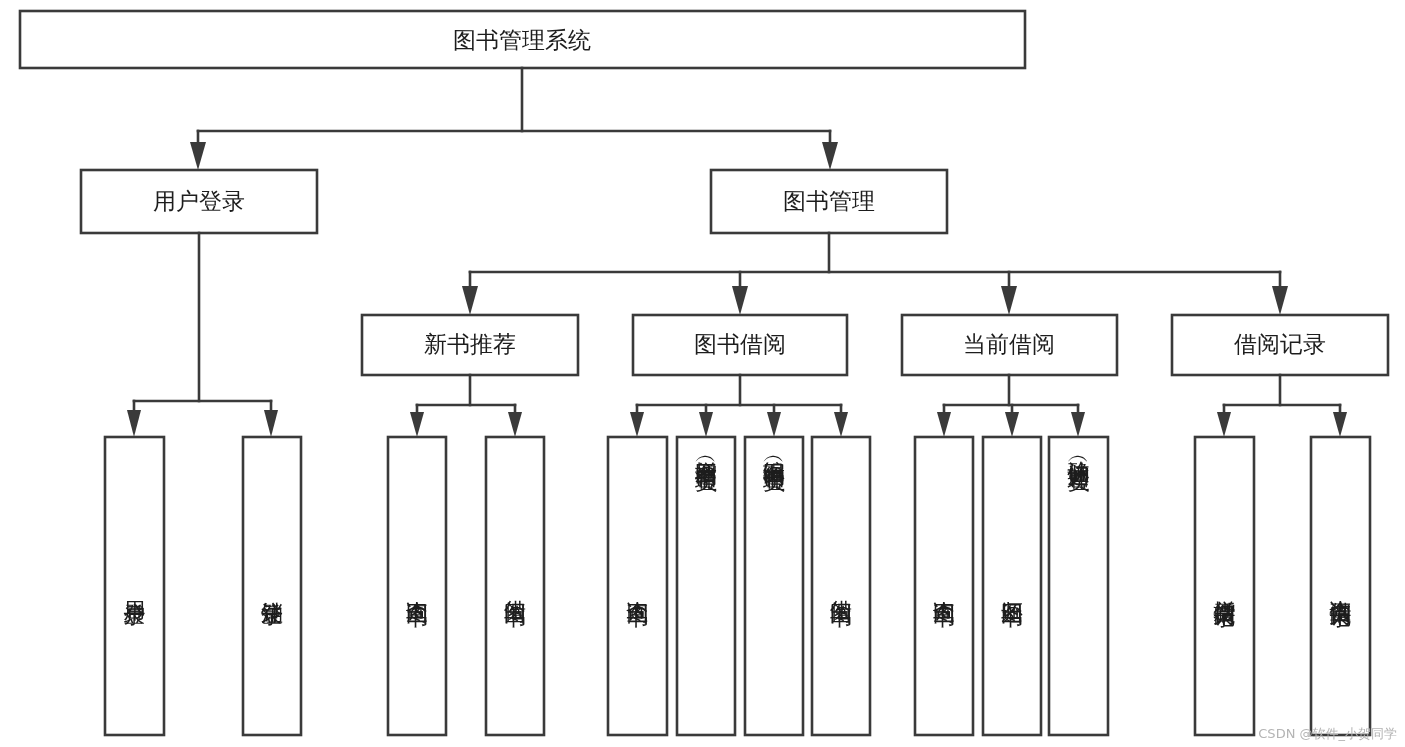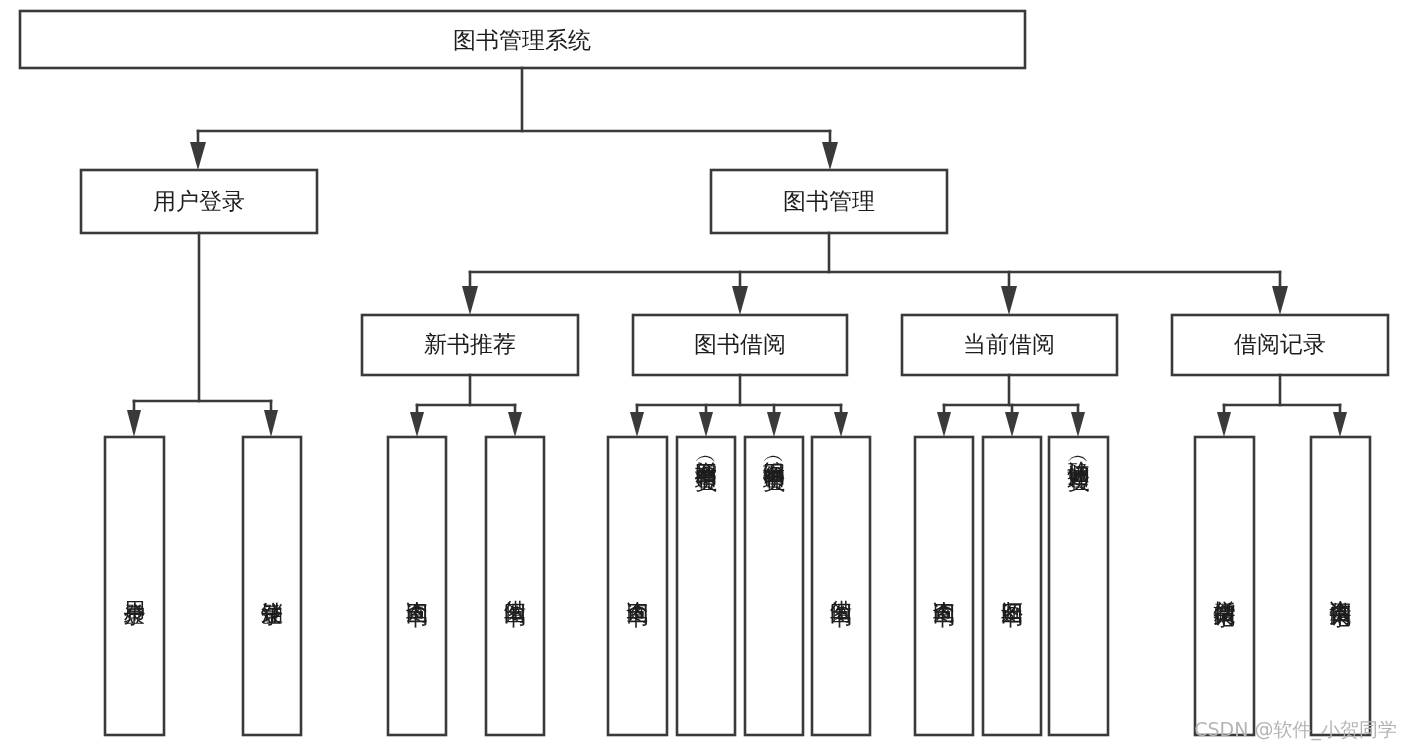--- a/index.html
+++ b/index.html
@@ -65,21 +65,21 @@
     line-height: 1.18;
     color: #1d1d1d;
     white-space: nowrap;
     letter-spacing: 1.5px;
   }
   .watermark {
     position: absolute;
     right: 8px;
     bottom: 4px;
     font-family: "DejaVu Sans", "Liberation Sans", sans-serif;
-    font-size: 19px;
+    font-size: 13px;
     color: #b4b4b4;
     white-space: nowrap;
     user-select: none;
   }
 </style>
 </head>
 <body>
 
 <div id="diagram-root">
 

